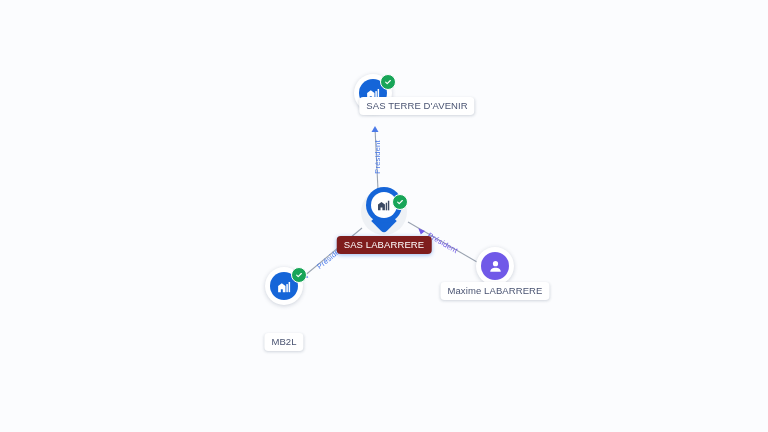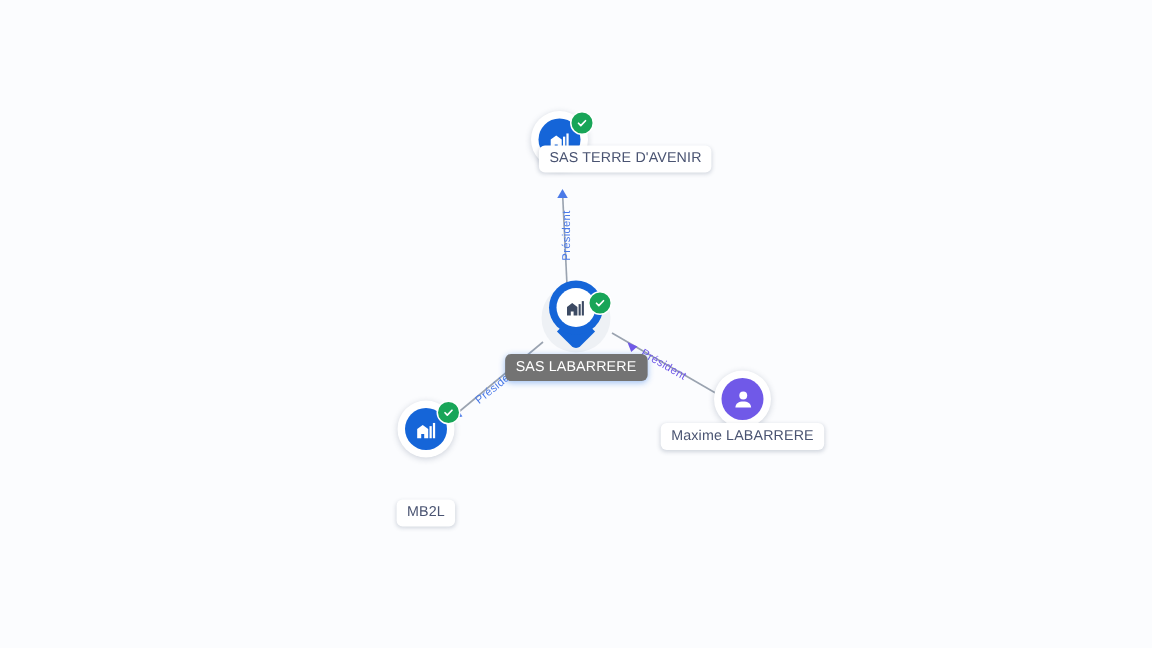--- a/index.html
+++ b/index.html
@@ -131,21 +131,21 @@
     padding: 4px 7px;
     border-radius: 4px;
     letter-spacing: 0.1px;
   }
   .node-label.plain {
     background: #ffffff;
     color: #4a5472;
     box-shadow: 0 1px 3px rgba(40,60,90,0.20);
   }
   .node-label.selected {
-    background: #737373;
+    background: #7f1d1d;
     color: #ffffff;
     box-shadow: 0 1px 4px rgba(31,111,229,0.45);
   }
 
   
   .edge-label {
     position: absolute;
     white-space: nowrap;
     font-size: 7.5px;
     line-height: 1;

